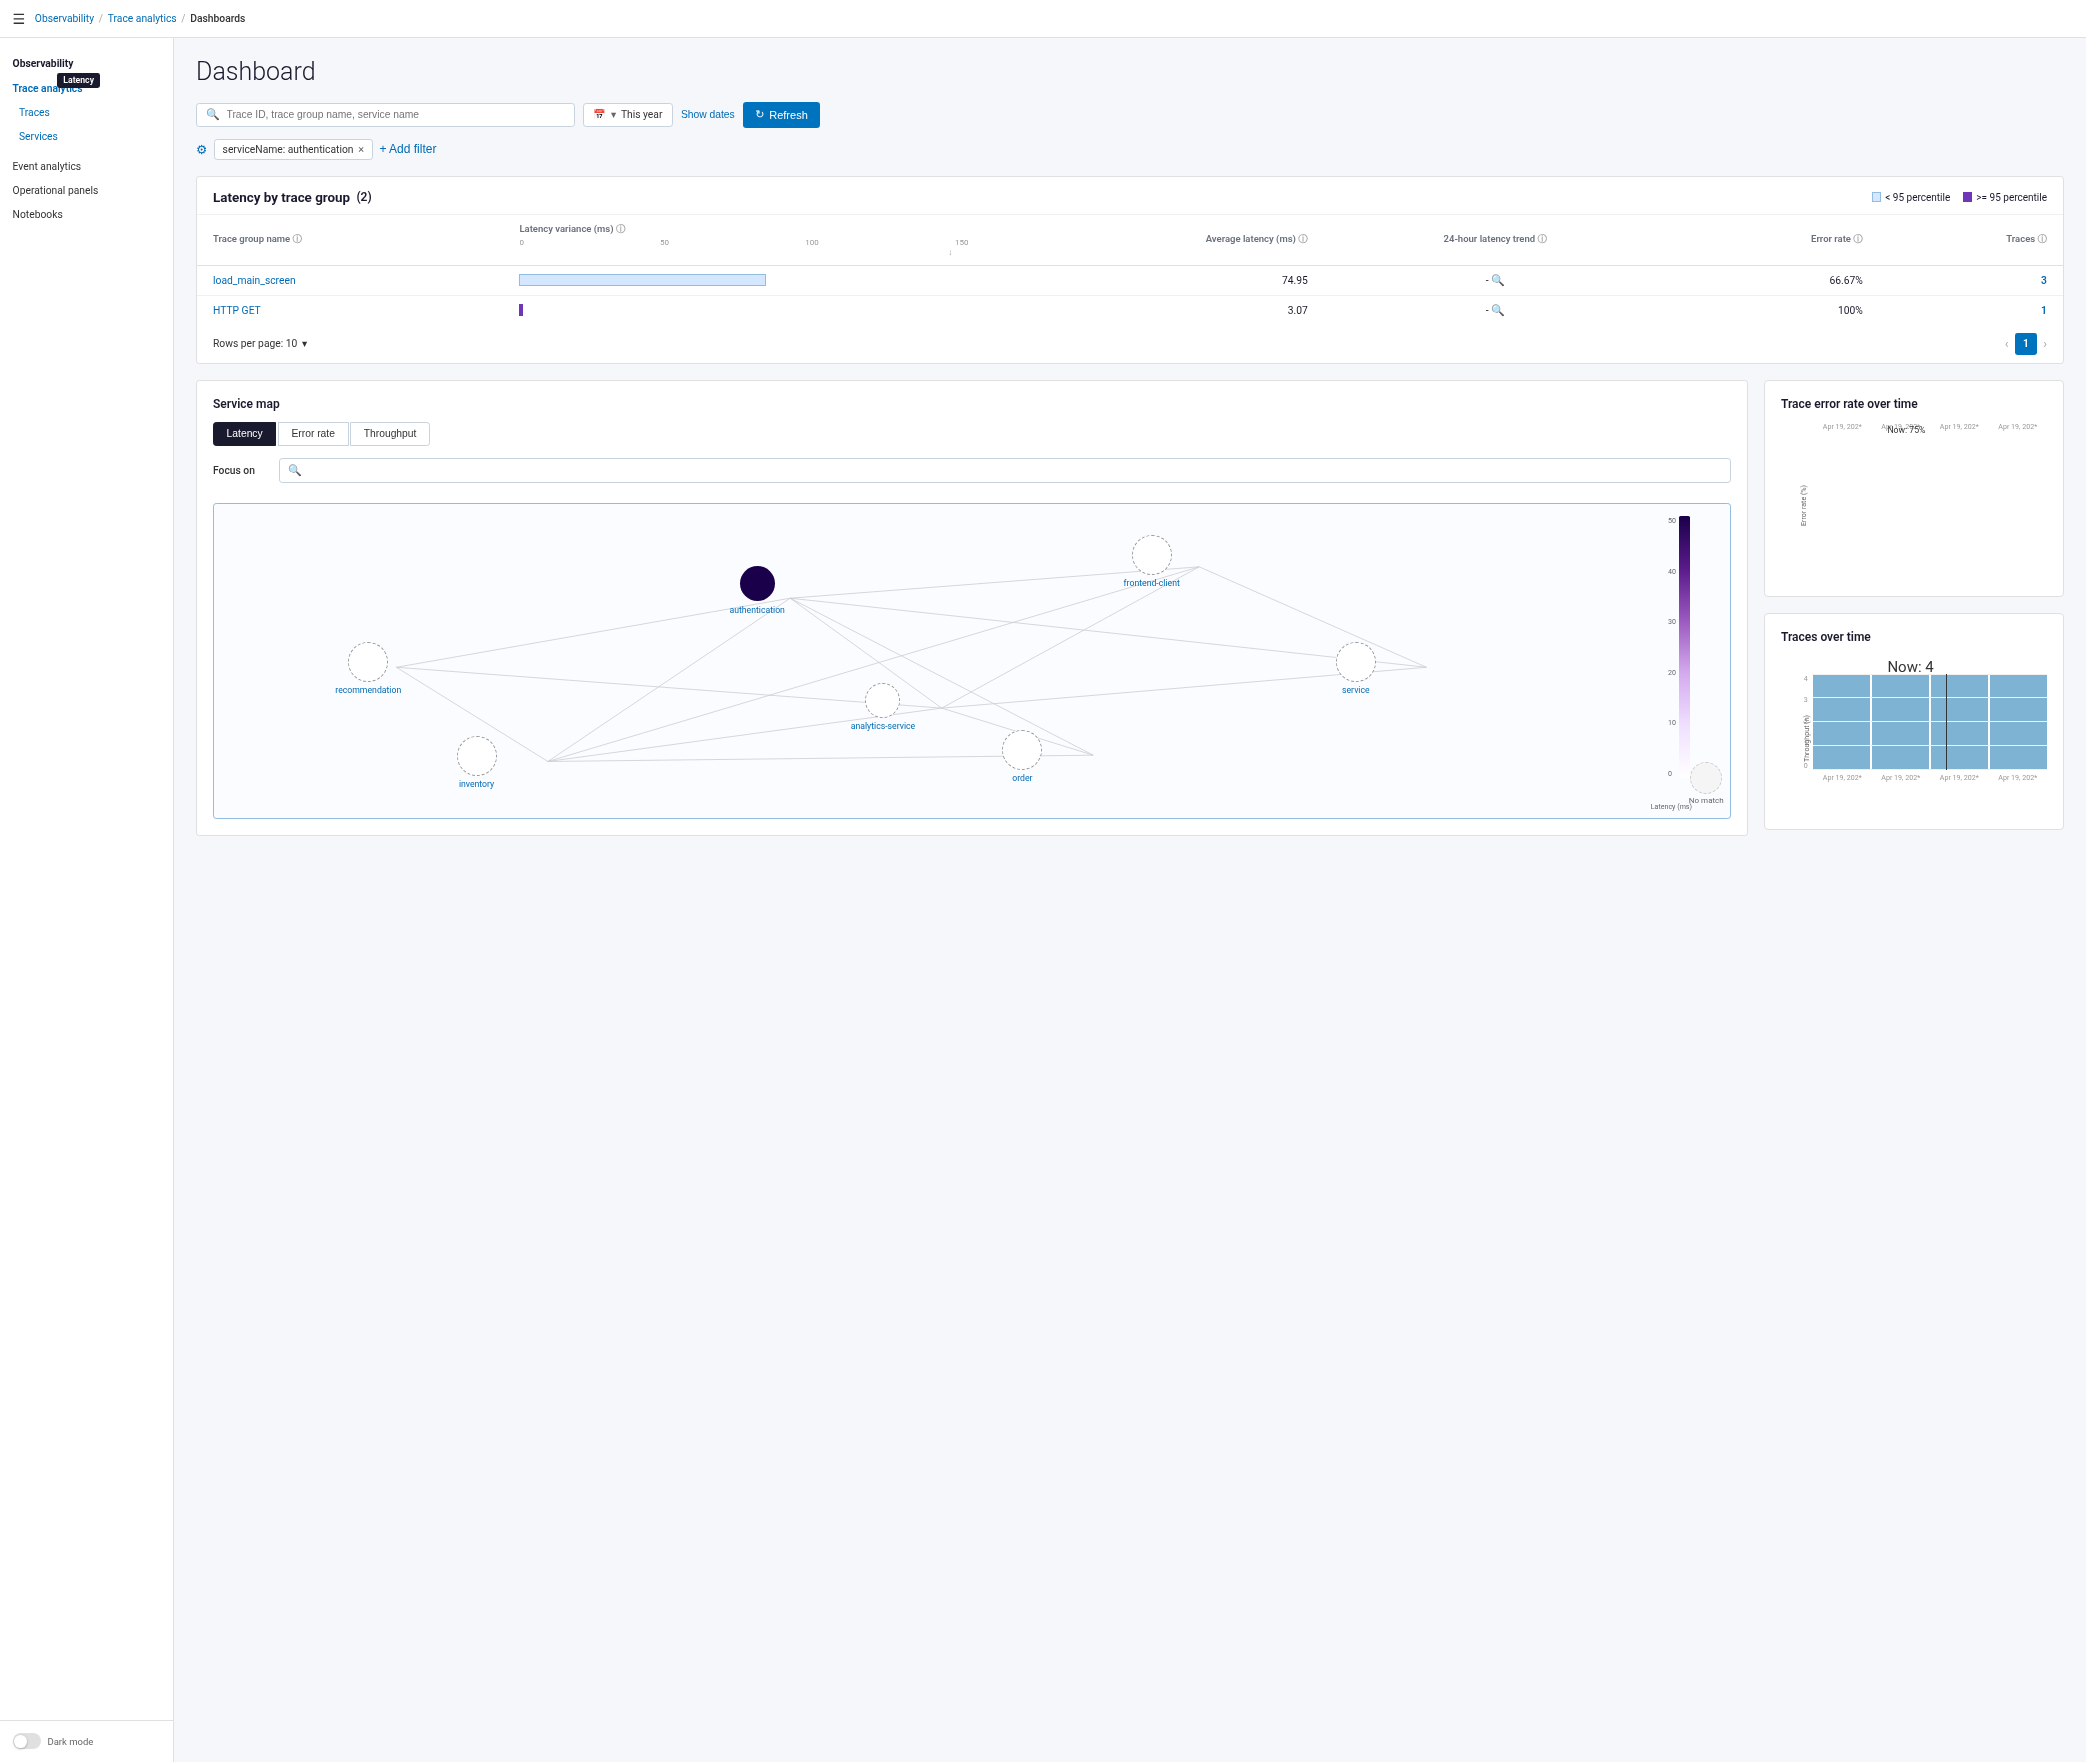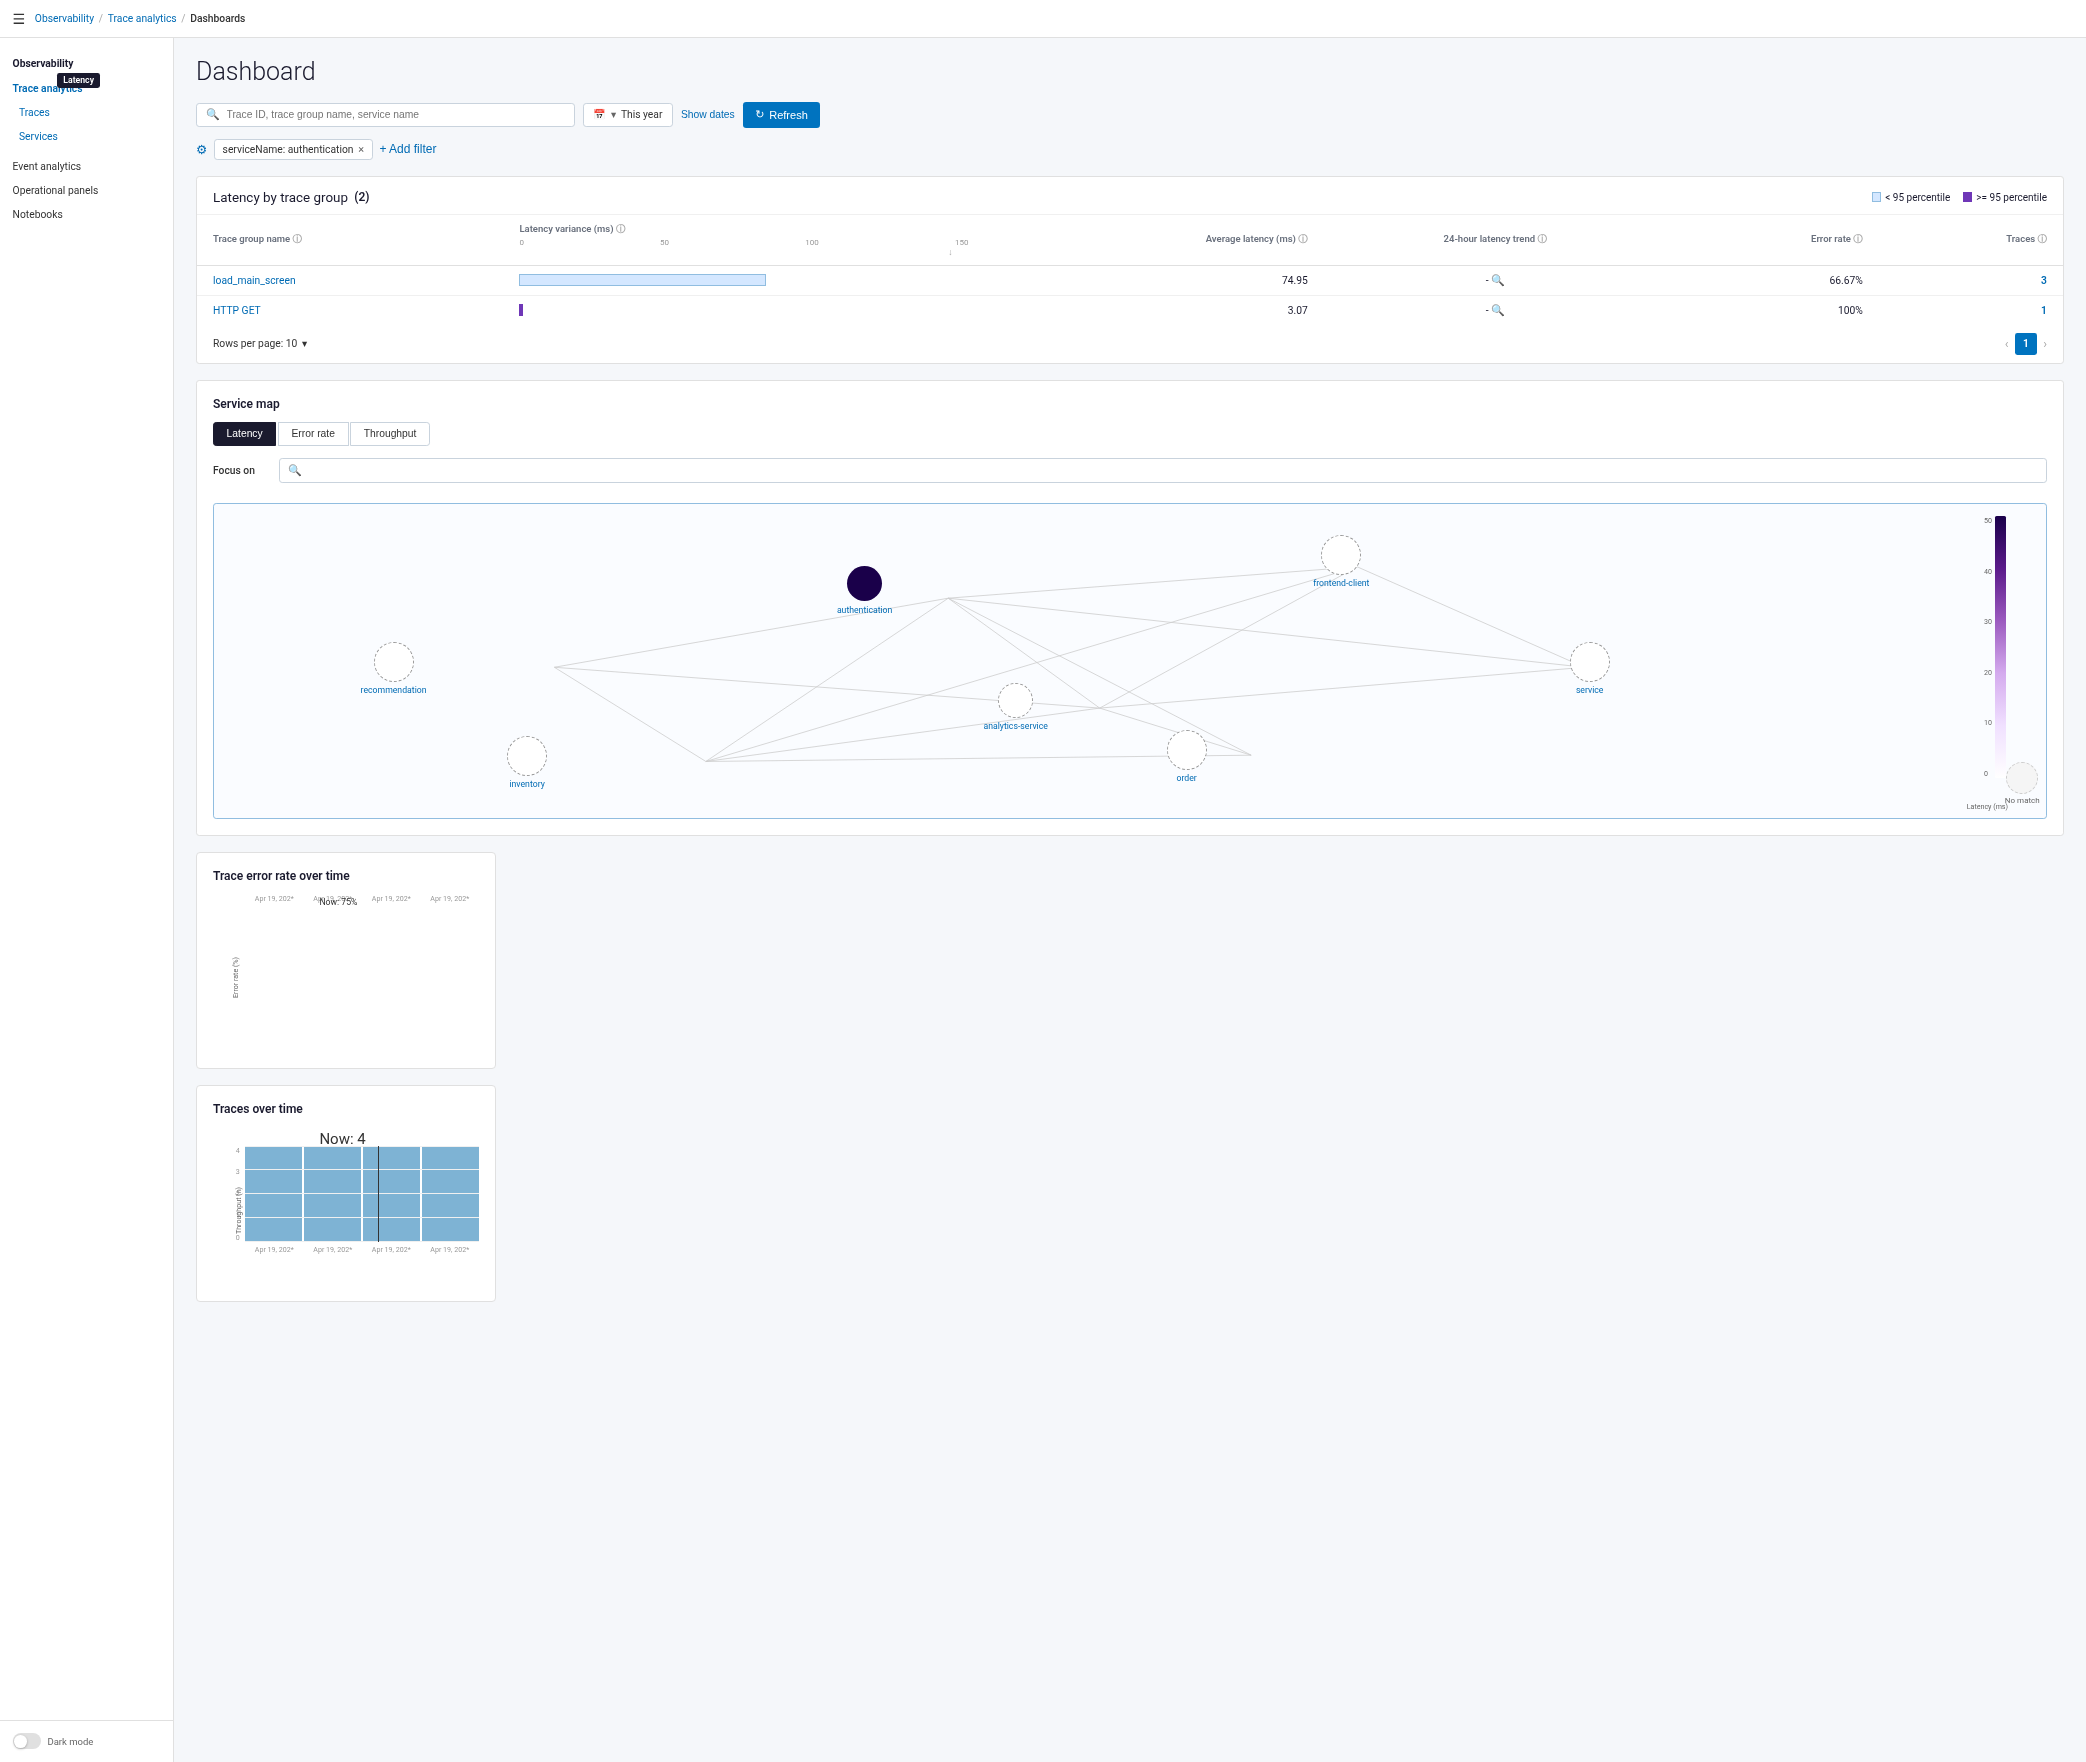--- a/index.html
+++ b/index.html
@@ -44,21 +44,21 @@
     
     .filter-row { display: flex; align-items: center; gap: 6.3px; margin-bottom: 16px; }
     .filter-icon { color: #006bb4; font-size: 12.6px; cursor: pointer; }
     .filter-tag { display: flex; align-items: center; gap: 4.7px; background: #fff; border: 0.8px solid #c9d3dd; border-radius: 3.2px; padding: 3.2px 8px; font-size: 10.3px; color: #333; }
     .filter-tag .remove { cursor: pointer; color: #666; font-size: 11px; }
     .add-filter { color: #006bb4; cursor: pointer; font-size: 12px; background: none; border: none; }
 
     
     .section-card { background: #fff; border: 0.8px solid #e0e0e0; border-radius: 3.2px; margin-bottom: 16px; }
     .section-header { display: flex; align-items: center; justify-content: space-between; padding: 12.6px 16px 9.5px; border-bottom: 0.8px solid #f0f0f0; }
-    .section-title { font-size: 13.4px; font-weight: 400; color: #1a1a2e; }
+    .section-title { font-size: 13.4px; font-weight: 700; color: #1a1a2e; }
     .legend { display: flex; align-items: center; gap: 12.6px; font-size: 10px; }
     .legend-item { display: flex; align-items: center; gap: 4px; }
     .legend-box { width: 9.5px; height: 9.5px; border: 0.8px solid; }
     .legend-box.light { background: #d4e7ff; border-color: #90bde0; }
     .legend-box.dark { background: #6f37b7; border-color: #6f37b7; }
 
     table { width: 100%; border-collapse: collapse; }
     th { font-size: 9.5px; font-weight: 600; color: #69707d; padding: 8px 16px; text-align: left; border-bottom: 0.8px solid #e0e0e0; white-space: nowrap; }
     td { padding: 8px 16px; border-bottom: 0.8px solid #f0f0f0; font-size: 10.3px; vertical-align: middle; }
     tr:last-child td { border-bottom: none; }
@@ -69,21 +69,21 @@
     .num-cell { text-align: right; }
     .traces-link { color: #006bb4; font-weight: 600; cursor: pointer; }
     .zoom-icon { color: #aaa; cursor: pointer; font-size: 11px; }
     .pagination-row { display: flex; align-items: center; justify-content: space-between; padding: 8px 16px; }
     .rows-per-page { display: flex; align-items: center; gap: 4.7px; font-size: 10.3px; color: #333; cursor: pointer; }
     .page-nav { display: flex; align-items: center; gap: 6.3px; }
     .page-num { width: 22px; height: 22px; display: flex; align-items: center; justify-content: center; background: #0073bf; color: #fff; border-radius: 2.4px; font-size: 10.3px; font-weight: 600; }
     .page-arrow { color: #aaa; cursor: pointer; font-size: 12.6px; }
 
     
-    .bottom-panels { display: flex; gap: 16px; flex-direction: column; }
+    .bottom-panels { display: flex; gap: 16px; }
     .service-map-card { flex: 1; background: #fff; border: 0.8px solid #e0e0e0; border-radius: 3.2px; padding: 16px; }
     .right-panels { width: 300px; flex-shrink: 0; display: flex; flex-direction: column; gap: 16px; }
     .chart-card { background: #fff; border: 0.8px solid #e0e0e0; border-radius: 4px; padding: 16px; }
 
     .tab-group { display: flex; gap: 1.6px; margin-bottom: 12.6px; }
     .tab-btn { padding: 5.5px 12.6px; border: 0.8px solid #c9d3dd; background: #fff; font-size: 10.3px; cursor: pointer; color: #333; }
     .tab-btn.active { background: #1a1a2e; color: #fff; border-color: #1a1a2e; }
     .tab-btn:first-child { border-radius: 3.2px 0 0 3.2px; }
     .tab-btn:last-child { border-radius: 0 3.2px 3.2px 0; }
 

